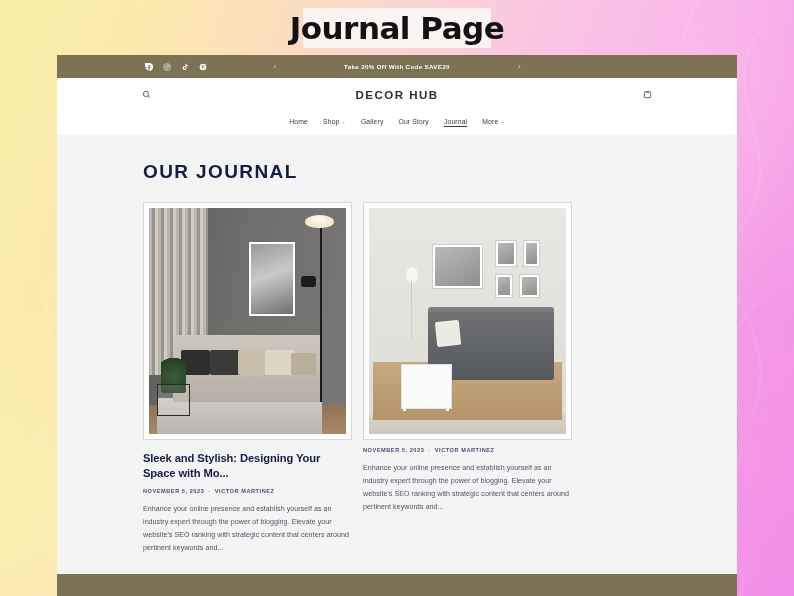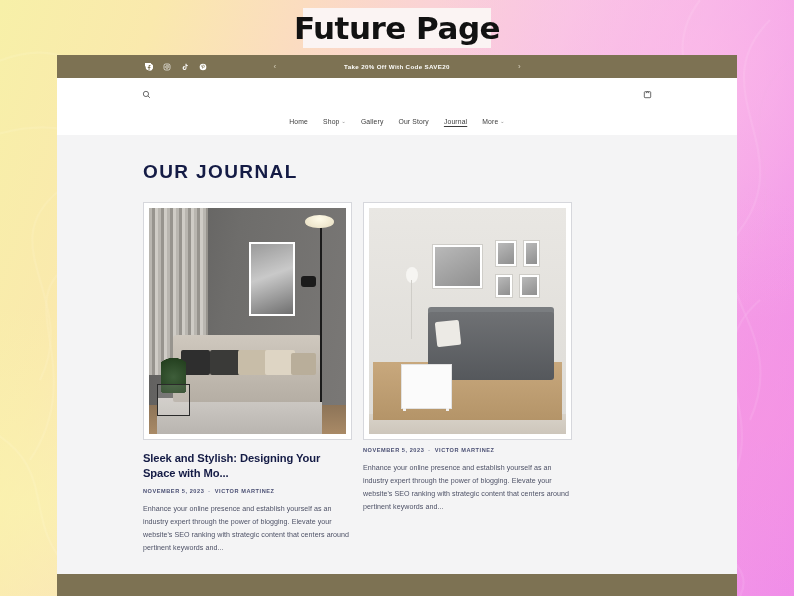--- a/index.html
+++ b/index.html
@@ -189,21 +189,21 @@
       <path d="M-10,430 C60,470 20,520 70,570"></path>
     </g>
     <g fill="none" stroke="#e8b7d8" stroke-opacity="0.30" stroke-width="2">
       <path d="M790,60 C720,120 800,180 745,260"></path>
       <path d="M730,470 C680,520 740,560 715,596"></path>
     </g>
   </svg>
 </div>
 
 <div class="title-band">
-  <span class="title-text">Future Page</span>
+  <span class="title-text">Journal Page</span>
 </div>
 
 <div class="site">
 
   <div class="announce">
     <div class="socials">
       <span class="icon-btn">
         <svg width="8" height="8" viewBox="0 0 24 24" fill="#ffffff">
             <path d="M12 2a10 10 0 1 0-11.6 9.9v-7h-2.5V12H.4V9.8c0-2.5 1.5-3.9 3.8-3.9 1.1 0 2.2.2 2.2.2v2.4H5.2c-1.2 0-1.6.75-1.6 1.5V12h2.7l-.43 2.9H3.6v7A10 10 0 0 0 12 2z" transform="translate(6 0)"></path>
             <circle cx="12" cy="12" r="10" fill="#ffffff"></circle>
@@ -237,20 +237,21 @@
   </div>
 
   <div class="header">
     <div class="header-top">
       <span class="icon-btn">
         <svg width="9" height="9" viewBox="0 0 24 24" fill="none" stroke="#3b3b3b" stroke-width="2">
             <circle cx="10.5" cy="10.5" r="7"></circle>
             <line x1="15.8" y1="15.8" x2="21" y2="21"></line>
           </svg>
       </span>
+      <span class="logo">DECOR HUB</span>
       <span class="icon-btn cart-wrap">
         <svg width="9" height="9" viewBox="0 0 24 24" fill="none" stroke="#3b3b3b" stroke-width="2">
             <rect x="3.5" y="4.5" width="17" height="16" rx="2"></rect>
             <path d="M8.5 8.5c0-2.2 1.6-3.6 3.5-3.6s3.5 1.4 3.5 3.6"></path>
           </svg>
       </span>
     </div>
     <div class="navbar">
       <span class="nav-item">
         <span>Home</span>

